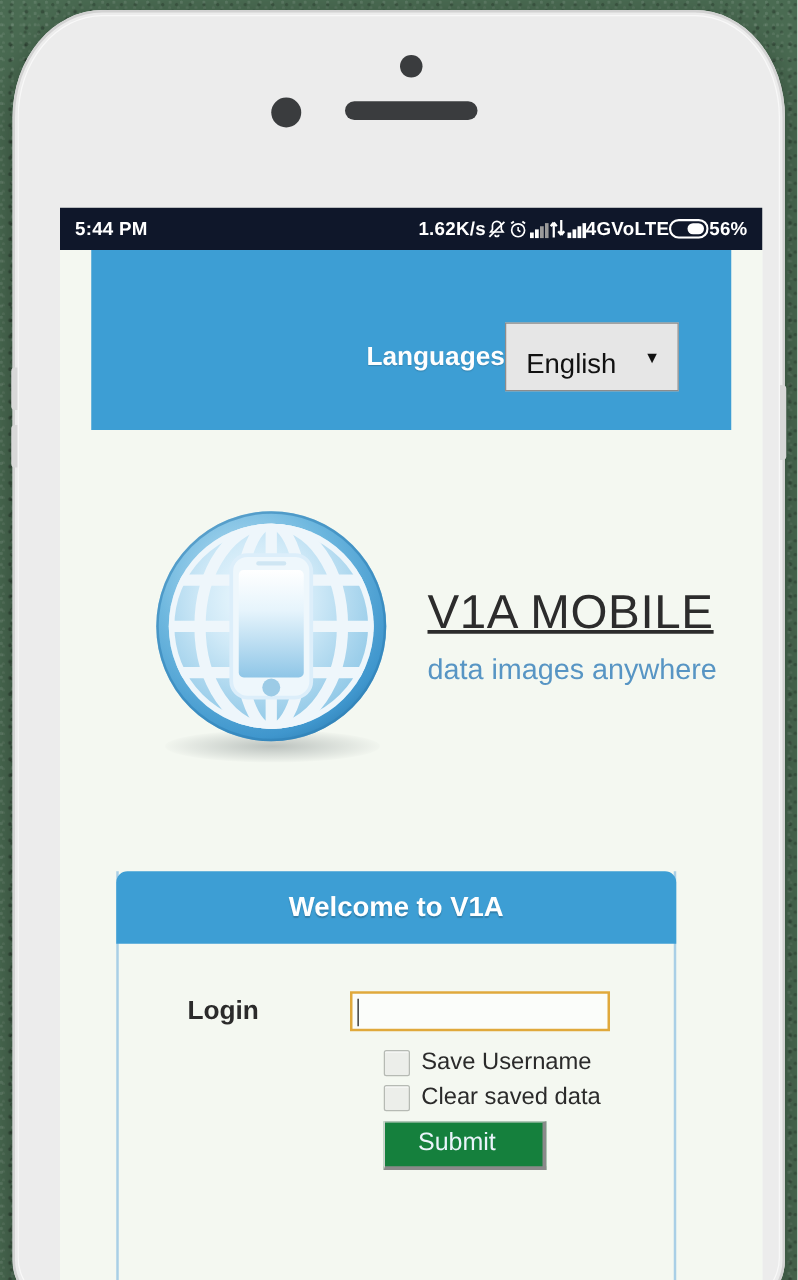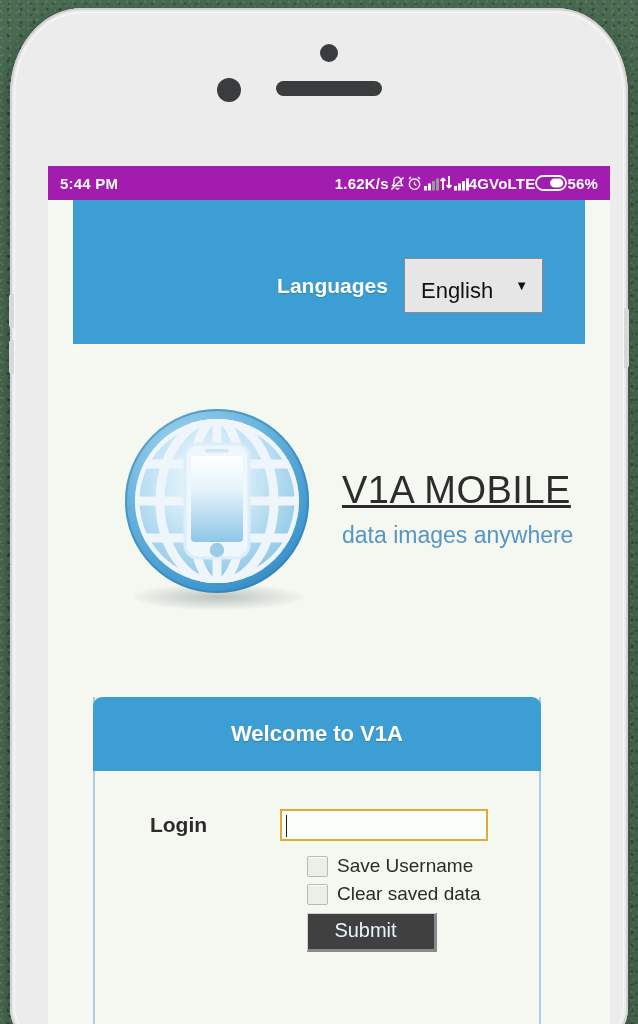--- a/index.html
+++ b/index.html
@@ -89,21 +89,21 @@
     width: 562px;
     height: 866px;
     background: #f4f8f1;
     overflow: hidden;
   }
 
   
   #status-bar {
     position: relative;
     height: 34px;
-    background: #a21caf;
+    background: #0f172a;
     color: #ffffff;
     display: flex;
     align-items: center;
     padding: 0 12px 0 12px;
     font-size: 15px;
     font-weight: bold;
     letter-spacing: .2px;
   }
   #status-left { flex: 0 0 auto; }
   #status-right {
@@ -132,21 +132,20 @@
     width: 512px;
     height: 144px;
     background: #3d9ed4;
   }
   #lang-row {
     position: absolute;
     right: 42px;
     top: 58px;
     display: flex;
     align-items: center;
-    gap: 16px;
   }
   #lang-label {
     color: #fefefe;
     font-size: 21px;
     font-weight: bold;
     text-shadow: 0 1px 1px rgba(0,0,0,.18);
   }
   #lang-select {
     background: #e6e6e6;
     border: 1px solid #8c8c8c;
@@ -221,21 +220,21 @@
     left: 45px;
     top: 497px;
     width: 448px;
     height: 340px;
     background: #f4f8f1;
     border-left: 2px solid #a9cfe6;
     border-right: 2px solid #a9cfe6;
     border-top: none;
   }
   #card-header {
-    height: 74px;
+    height: 58px;
     margin: -0px -2px 0 -2px;
     background: #3d9ed4;
     border-radius: 9px 9px 0 0;
     display: flex;
     align-items: center;
     justify-content: center;
   }
   #card-title {
     color: #ffffff;
     font-size: 22px;
@@ -297,21 +296,21 @@
     color: #2b2b2b;
     font-size: 19px;
   }
 
   #submit-row {
     margin-left: 212px;
     margin-top: 8px;
   }
   #submit-button {
     display: inline-block;
-    background: #404040;
+    background: #15803d;
     color: #eaf4fb;
     font-size: 20px;
     padding: 5px 22px 7px 11px;
     border-right: 3px solid #8a8a8a;
     border-bottom: 3px solid #8a8a8a;
     border-top: 1px solid #cfd3cf;
     border-left: 1px solid #cfd3cf;
     text-align: center;
     min-width: 130px;
   }

